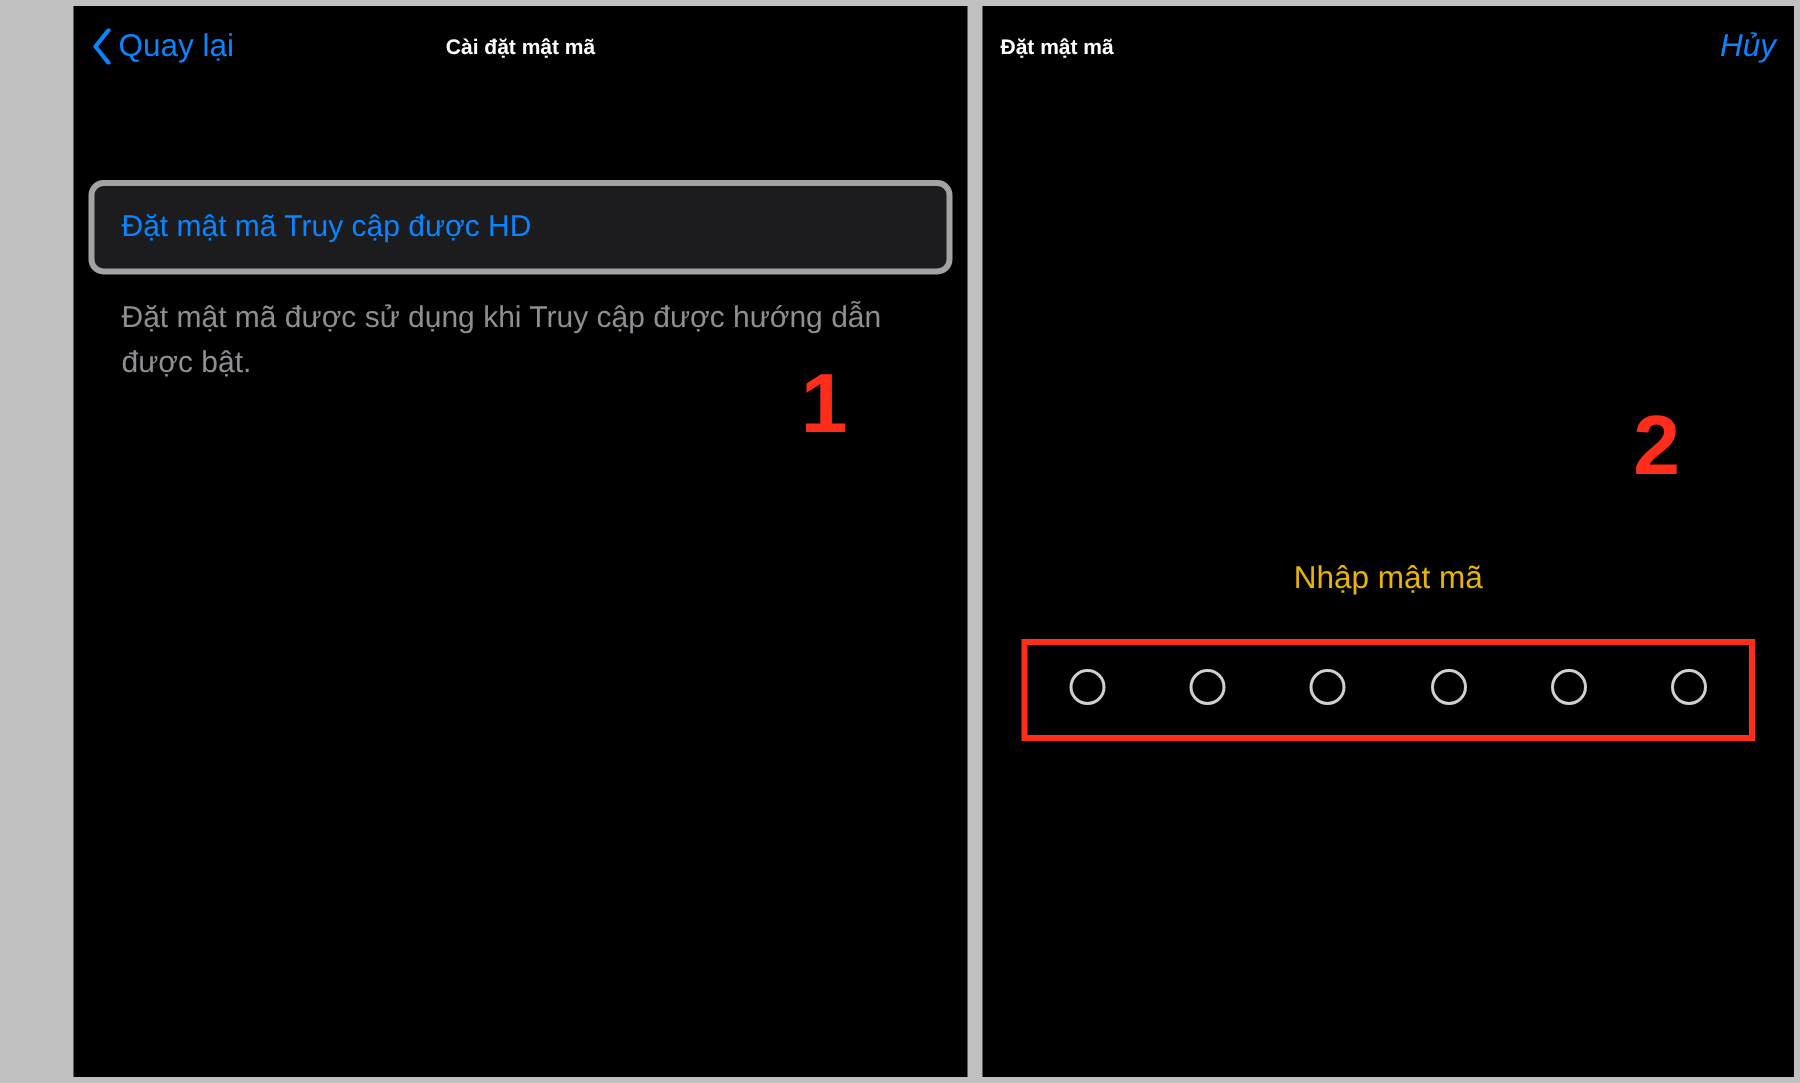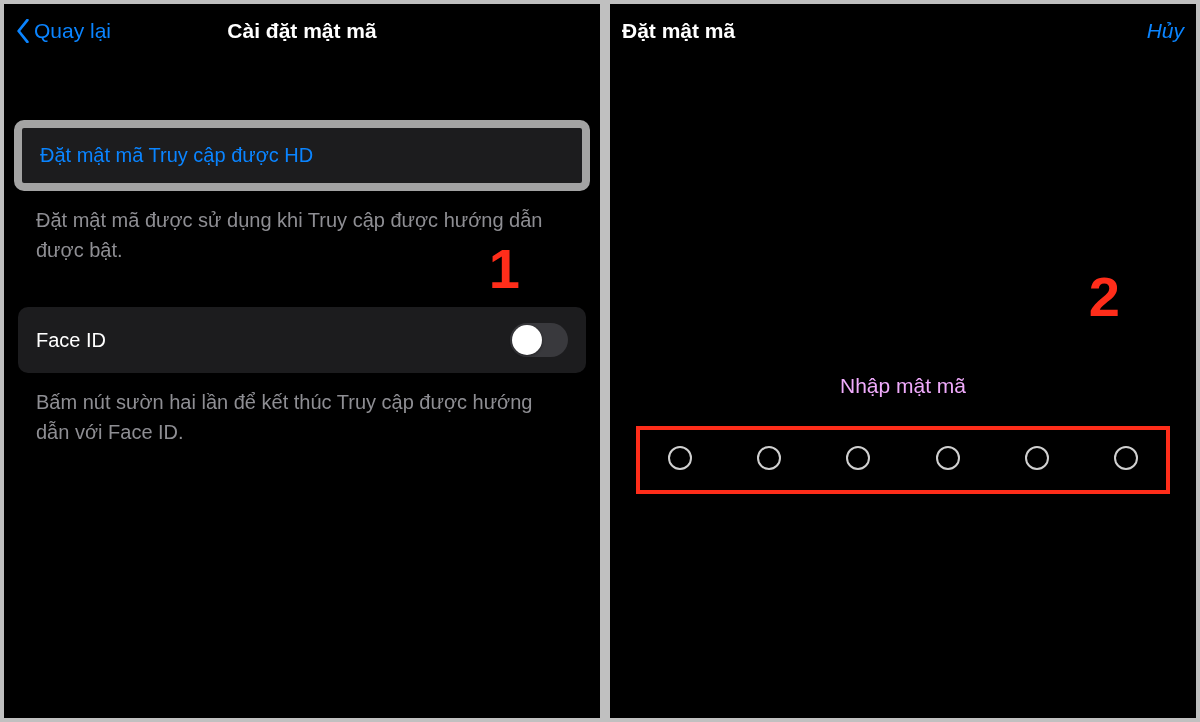--- a/index.html
+++ b/index.html
@@ -11,21 +11,21 @@
       display: flex;
       gap: 10px;
       padding: 4px;
     }
     .phone-screen {
       flex: 1;
       background: #000;
       position: relative;
       overflow: hidden;
     }
-    .phone-screen.left { flex: 0 0 596px; }
+    .phone-screen.left { flex: 0 0 596px; margin-left: 45px; }
     .phone-screen.right { flex: 1; }
     .nav-bar {
       display: flex;
       align-items: center;
       padding: 14px 12px 20px;
       position: relative;
       height: 60px;
     }
     .nav-back {
       display: flex;
@@ -38,21 +38,21 @@
       width: 14px;
       height: 24px;
       display: inline-block;
     }
     .chevron-left svg { display: block; }
     .nav-title {
       position: absolute;
       left: 50%;
       transform: translateX(-50%);
       color: #fff;
-      font-size: 21px;
+      font-size: 14px;
       font-weight: 600;
     }
     .nav-cancel {
       position: absolute;
       right: 12px;
       color: #0a84ff;
       font-size: 21px;
       font-style: italic;
     }
     .content { padding: 0 14px; }
@@ -62,21 +62,21 @@
       border-radius: 10px;
       padding: 16px 18px;
       display: flex;
       align-items: center;
       justify-content: space-between;
       font-size: 20px;
       color: #fff;
       margin-bottom: 10px;
     }
     .row.highlighted {
-      border: 8px solid #a3a3a3;
+      border: 4px solid #a3a3a3;
       margin: -4px -4px 10px -4px;
       color: #0a84ff;
     }
     .row-label { color: inherit; }
     .row-title-blue { color: #0a84ff; font-size: 20px; }
     .section-footer {
       color: #8e8e93;
       font-size: 20px;
       padding: 4px 18px 0;
       line-height: 1.5;
@@ -105,21 +105,21 @@
       font-weight: 700;
       font-family: Arial, sans-serif;
     }
     .step-marker.one { top: 232px; right: 80px; }
     .step-marker.two { top: 260px; right: 76px; }
     .passcode-area {
       margin-top: 310px;
       text-align: center;
     }
     .passcode-label {
-      color: #f0abfc;
+      color: #eab308;
       font-size: 21px;
       margin-bottom: 28px;
     }
     .passcode-dots-wrap {
       border: 4px solid #ff2d1a;
       margin: 0 26px;
       padding: 16px 28px 20px;
     }
     .passcode-dots {
       display: flex;
@@ -151,29 +151,20 @@
   </div>
 
   <div class="content">
     <div class="section">
       <div class="row highlighted">
         <span class="row-title-blue">Đặt mật mã Truy cập được HD</span>
       </div>
       <div class="section-footer">Đặt mật mã được sử dụng khi Truy cập được hướng dẫn được bật.</div>
     </div>
 
-    <div class="section" style="margin-top:42px">
-      <div class="row">
-        <span class="row-label">Face ID</span>
-        <div class="toggle">
-          <div class="knob"></div>
-        </div>
-      </div>
-      <div class="section-footer">Bấm nút sườn hai lần để kết thúc Truy cập được hướng dẫn với Face ID.</div>
-    </div>
   </div>
 
   <div class="step-marker one">1</div>
 </div>
 
 <div class="phone-screen right">
   <div class="nav-bar">
     <div class="nav-title">Đặt mật mã</div>
     <div class="nav-cancel">Hủy</div>
   </div>

